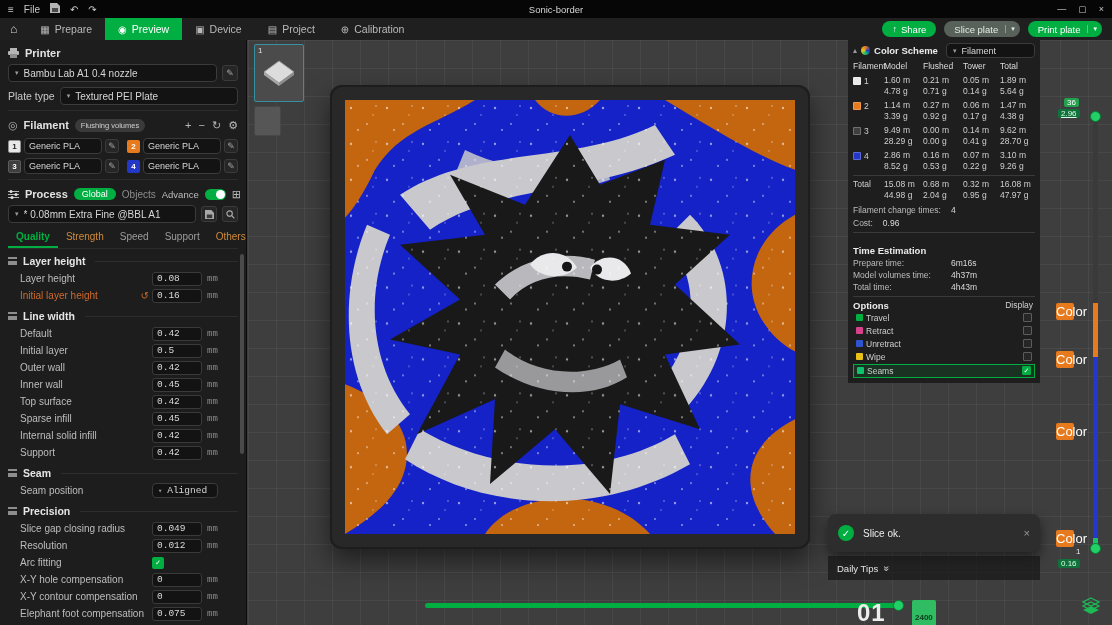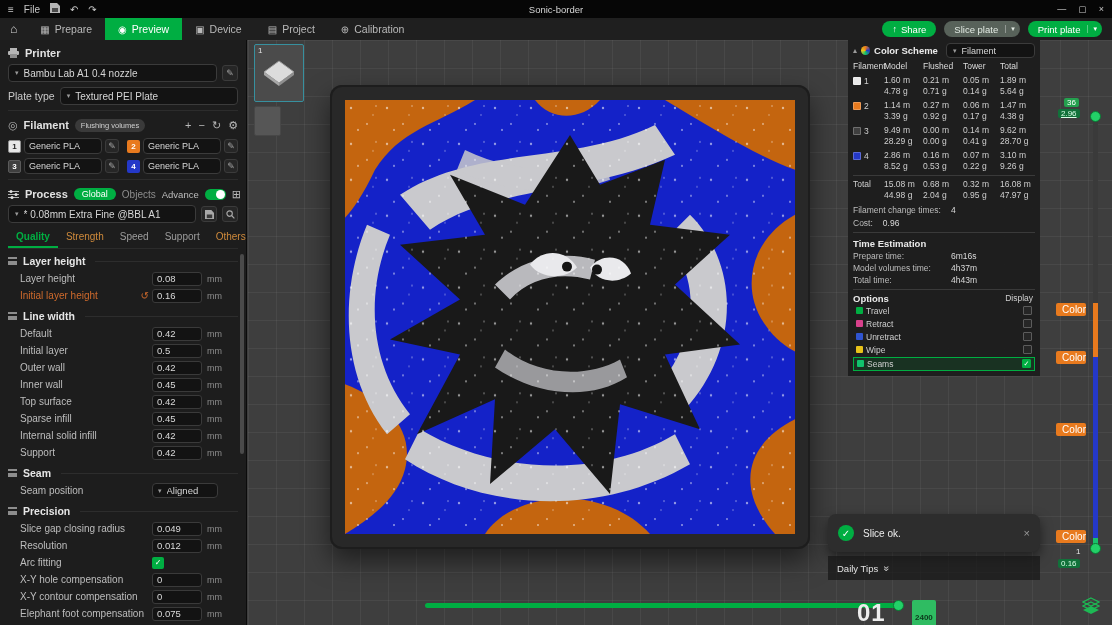--- a/index.html
+++ b/index.html
@@ -84,21 +84,21 @@
   .ptab.active { color:#00ae42; border-bottom:2px solid #00ae42; font-weight:bold; }
   .ptab.modified { color:#cf8a3b; }
   .g-h { display:flex; align-items:center; gap:6px; height:18px; margin-top:3px;
     font-weight:bold; color:#e6e6e6; font-size:10.5px; }
   .g-h::after { content:""; flex:1; height:1px; background:#2d2d2d; margin-left:4px; }
   .lines-icon { width:9px; height:8px; border-top:2px solid #8d8d8d; border-bottom:2px solid #8d8d8d;
     position:relative; flex:none; }
   .lines-icon::after { content:""; position:absolute; left:0; right:0; top:2px; height:2px; background:#8d8d8d; }
   .srow { display:flex; align-items:center; height:17px; padding-left:12px; }
   .s-label { flex:1; font-size:10px; color:#bdbdbd; white-space:nowrap; overflow:hidden; }
-  .s-ctl { width:86px; display:flex; align-items:center; flex:none; }
+  .s-ctl { width:86px; display:flex; align-items:center; flex:none;font-family:Liberation Mono, monospace; }
   .s-input { width:50px; height:14px; background:#131313; border:1px solid #3a3a3a; border-radius:3px;
     font-size:9.5px; color:#dadada; display:flex; align-items:center; padding:0 4px; flex:none; }
   .s-unit { font-size:9px; color:#8c8c8c; margin-left:5px; }
   .srow.modified .s-label { color:#cf6a2c; }
   .revert { color:#cf6a2c; font-size:10px; margin-right:3px; flex:none; }
   .s-select { width:66px; height:15px; font-size:9.5px; padding:0 5px; }
   .checkbox { width:12px; height:12px; border-radius:2px; background:#00ae42; color:#fff;
     font-size:8px; display:flex; align-items:center; justify-content:center; }
   .lp-scroll { position:absolute; right:2px; top:214px; width:4px; height:200px;
     background:#4a4a4a; border-radius:2px; }
@@ -116,21 +116,21 @@
     line-height:1.3; row-gap:3px; }
   .fth { color:#dcdcdc; }
   .ftc div { white-space:nowrap; color:#cfcfcf; }
   .fid { display:flex; align-items:flex-start; gap:3px; padding-top:1px; }
   .sw { width:8px; height:8px; border-radius:1px; flex:none; margin-top:1px; border:1px solid rgba(255,255,255,.25); }
   .tt { border-top:1px solid #3a3a3a; padding-top:3px; }
   .kv { display:flex; font-size:8.5px; margin-top:3px; }
   .kv .k { color:#bdbdbd; }
   .kv .v { margin-left:10px; color:#dadada; }
   .sec-line { height:1px; background:#3a3a3a; margin-top:4px; }
-  .sub-title { font-size:9.5px; font-weight:bold; color:#eaeaea; padding-top:5px; }
+  .sub-title { font-size:9.5px; font-weight:bold; color:#eaeaea; padding-top:12px; }
   .trow { display:flex; font-size:8.5px; margin-top:2px; }
   .trow .k { width:98px; color:#bdbdbd; }
   .trow .v { color:#dadada; }
   .opt-h { display:flex; align-items:center; font-size:9.5px; font-weight:bold; color:#eaeaea; padding-top:3px; }
   .opt-h .disp { margin-left:auto; font-weight:normal; color:#cfcfcf; font-size:8.5px; padding-right:2px; }
   .orow { display:flex; align-items:center; height:12px; font-size:8.5px; gap:3px;
     padding:0 3px; margin-top:1px; }
   .osw { width:7px; height:7px; border-radius:1px; flex:none; }
   .ocb { margin-left:auto; width:9px; height:9px; border:1px solid #5c5c5c; background:#262626;
     border-radius:1px; display:flex; align-items:center; justify-content:center; font-size:7px; color:#fff; }
@@ -166,22 +166,22 @@
     background:linear-gradient(#3a3a3a 0 43%, #e87a1e 43% 55.5%, #2438c8 55.5% 97.5%, #18c06a 97.5% 100%); }
   .vhandle { position:absolute; left:40px; width:11px; height:11px; border-radius:50%;
     background:#23d068; border:1px solid #0a7a34; }
   .vh-top { top:16px; } .vh-bot { top:448px; }
   .vbadge { position:absolute; font-size:8px; padding:0 3px; border-radius:2px; color:#fff; }
   .vb-green { background:#24a04e; }
   .vb-dark { background:#11713a; color:#d8ffe6; }
   .b36 { left:14px; top:3px; } .b296 { left:8px; top:14px;text-decoration:underline; }
   .vnum { position:absolute; left:26px; top:452px; font-size:8px; color:#e8e8e8; }
   .b016 { left:8px; top:464px; }
-  .ctag { position:absolute; left:6px; width:30px; text-align:right; background:#e87a1e; color:#fff;
-    font-size:10px; border-radius:2px; padding:1px 0; }
+  .ctag { position:absolute; left:6px; width:18px; text-align:left; background:#e87a1e; color:#fff;
+    font-size:13px; border-radius:2px; padding:1px 0; }
   .t1 { top:208px; } .t2 { top:256px; } .t3 { top:328px; } .t4 { top:435px; }
   .layers-btn { position:absolute; left:1082px; top:597px; z-index:6; }
 </style>
 </head>
 <body>
 
 <div class="app">
 
   <div class="titlebar">
     <div class="tb-left">

